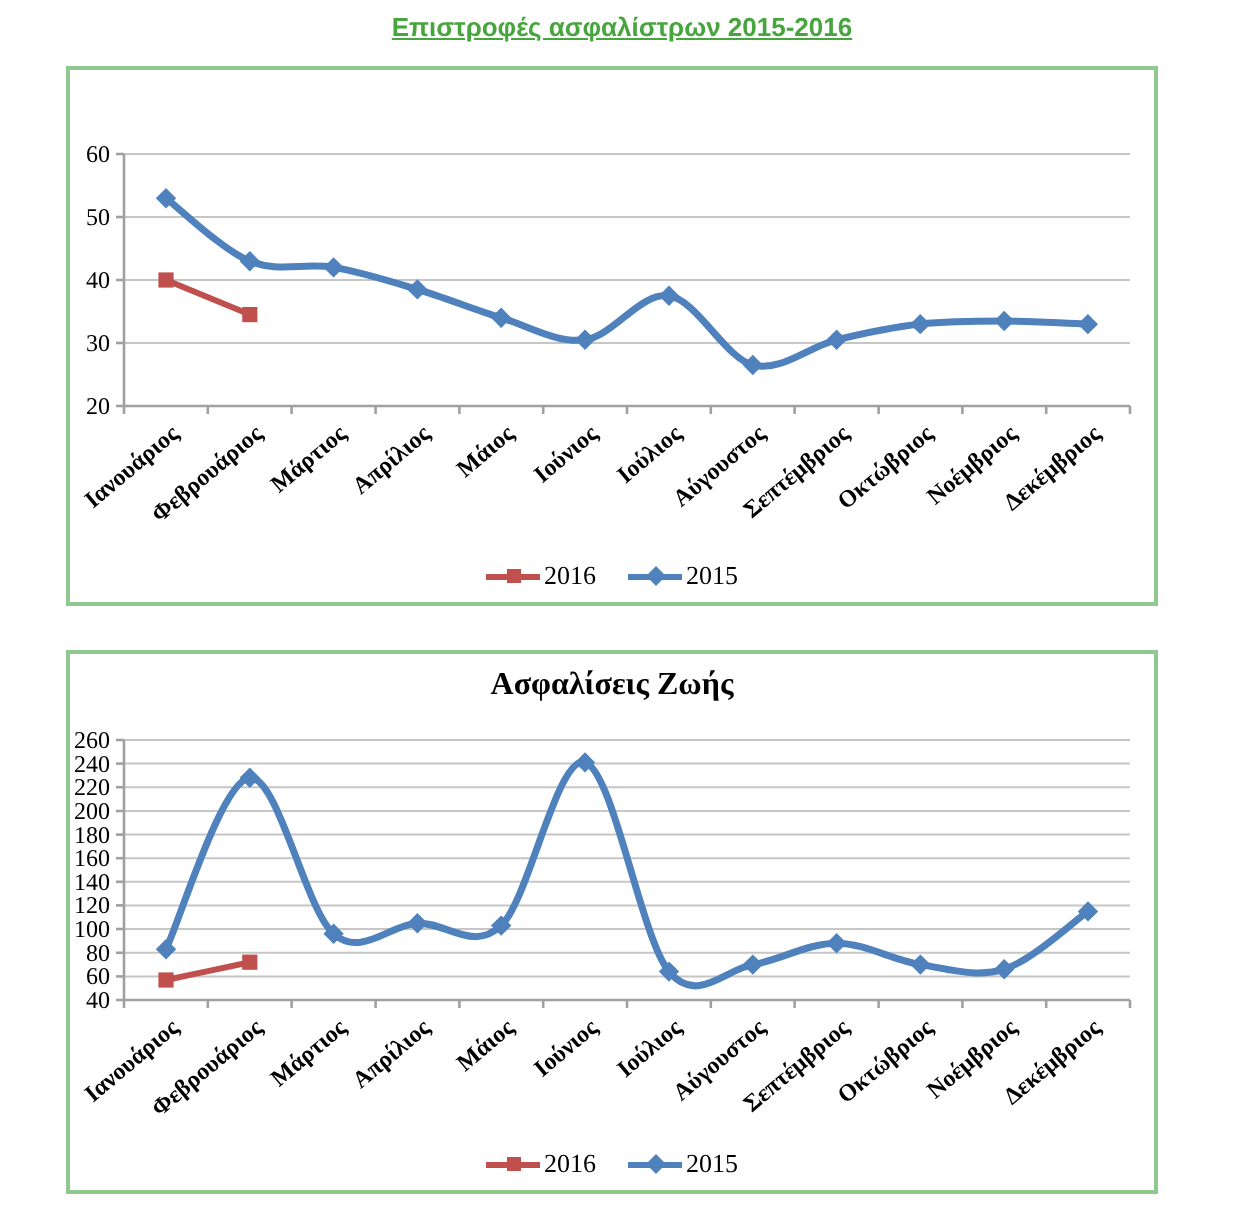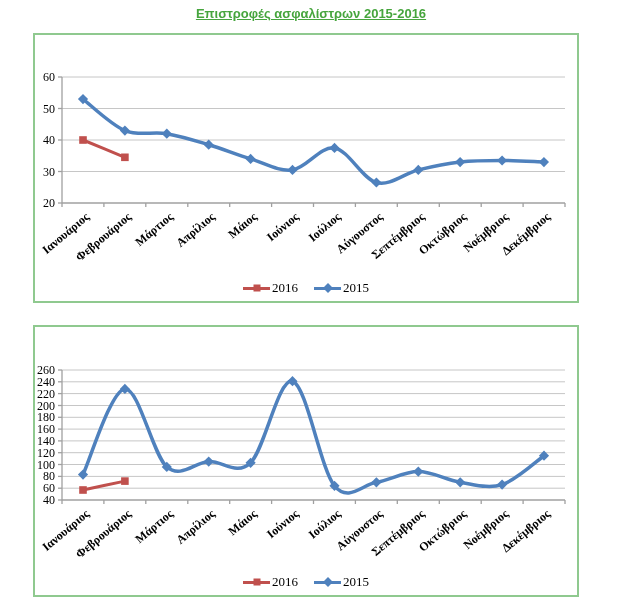--- a/index.html
+++ b/index.html
@@ -210,20 +210,21 @@
         <rect x="212.0" y="132.2" width="7.2" height="7.2" fill="#4F81BD" transform="rotate(45 215.6 135.8)"></rect>
         <rect x="253.9" y="50.6" width="7.2" height="7.2" fill="#4F81BD" transform="rotate(45 257.5 54.2)"></rect>
         <rect x="295.9" y="155.2" width="7.2" height="7.2" fill="#4F81BD" transform="rotate(45 299.5 158.8)"></rect>
         <rect x="337.8" y="151.7" width="7.2" height="7.2" fill="#4F81BD" transform="rotate(45 341.4 155.3)"></rect>
         <rect x="379.7" y="141.0" width="7.2" height="7.2" fill="#4F81BD" transform="rotate(45 383.3 144.6)"></rect>
         <rect x="421.6" y="151.7" width="7.2" height="7.2" fill="#4F81BD" transform="rotate(45 425.2 155.3)"></rect>
         <rect x="463.5" y="154.0" width="7.2" height="7.2" fill="#4F81BD" transform="rotate(45 467.1 157.6)"></rect>
         <rect x="505.4" y="125.1" width="7.2" height="7.2" fill="#4F81BD" transform="rotate(45 509.0 128.7)"></rect>
       </g>
     </svg>
+  <div class="chart-title">Ασφαλίσεις Ζωής</div>
   <div class="legend">
     <div class="legend-item">
       <span class="lline" style="background: rgb(192, 80, 77);">
           <i class="lmk" style="background: rgb(192, 80, 77);"></i>
         </span>
       <span class="llabel">2016</span>
     </div>
     <div class="legend-item">
       <span class="lline" style="background: rgb(79, 129, 189);">
           <i class="lmk diamond" style="background: rgb(79, 129, 189);"></i>

